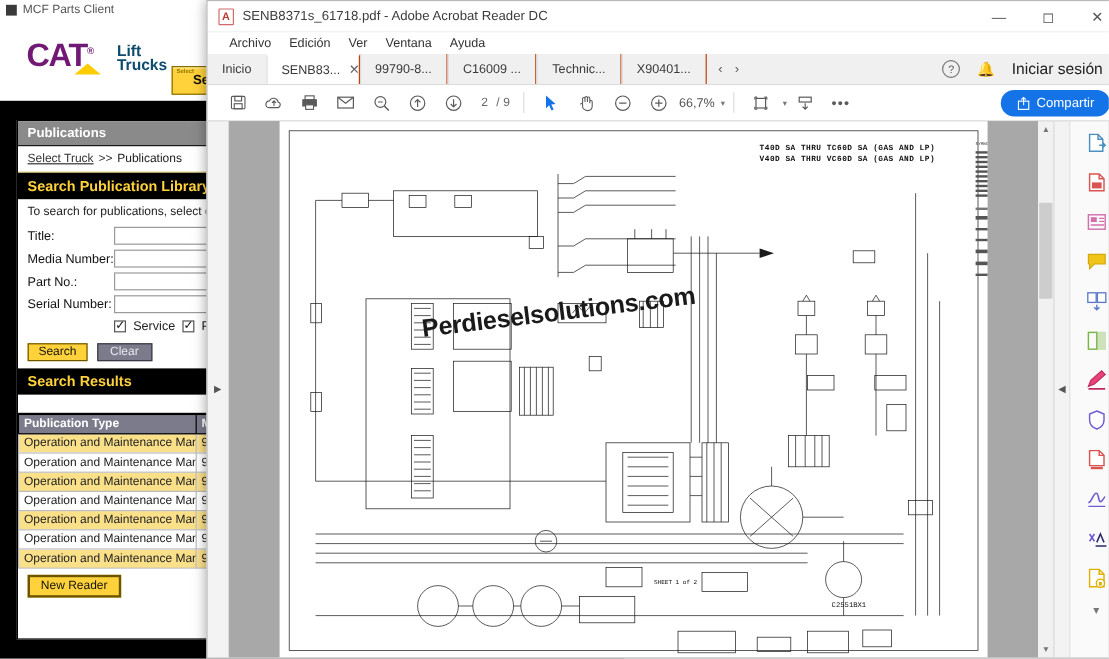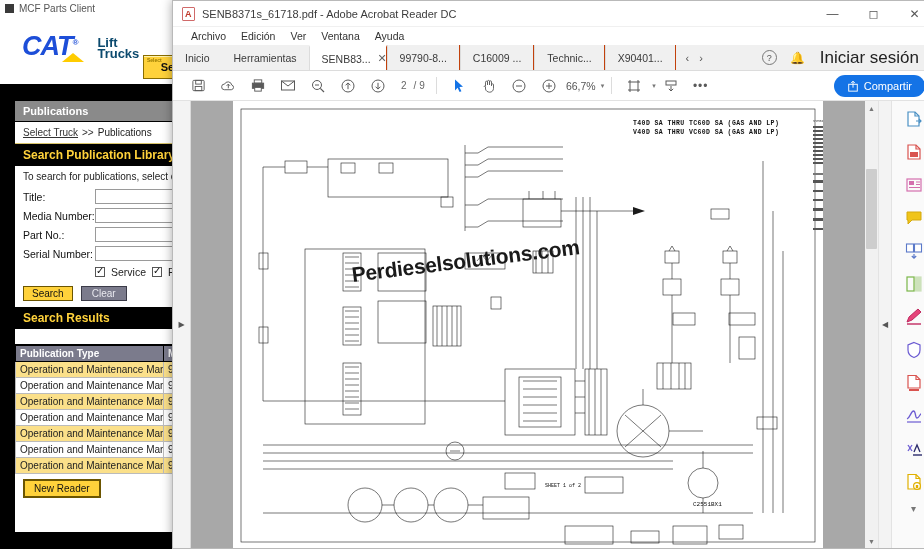--- a/index.html
+++ b/index.html
@@ -13,21 +13,21 @@
   }
 
   
   #mcf-app { position:absolute; left:0; top:0; width:520px; height:549px; background:#ffffff; }
   #mcf-titlebar { height:16px; background:#ffffff; display:flex; align-items:center; padding-left:5px; gap:5px; }
   #mcf-titlebar .winicon { width:9px; height:9px; background:#3a3a3a; display:inline-block; }
   #mcf-titlebar .ttl { font-size:10px; color:#555; }
 
   #cat-logo-wrap { position:absolute; left:0; top:18px; width:520px; height:66px; background:#fff; }
   .cat-logo { position:absolute; left:22px; top:12px; display:flex; align-items:flex-end; }
-  .cat-word { font-family:"Liberation Sans", sans-serif; font-weight:bold; font-size:27px; letter-spacing:-1px; color:#1d4ed8; line-height:26px; position:relative;font-style:italic; }
+  .cat-word { font-family:"Liberation Sans", sans-serif; font-weight:bold; font-size:27px; letter-spacing:-1px; color:#701a75; line-height:26px; position:relative; }
   .cat-tri { position:absolute; left:40px; bottom:-3px; width:0; height:0; border-left:11px solid transparent; border-right:11px solid transparent; border-bottom:9px solid #FFCC00; }
   .cat-reg { font-size:8px; vertical-align:super; font-weight:bold; }
   .cat-sub { margin-left:20px; font-weight:bold; font-size:13px; line-height:11px; color:#0c4a6e; }
 
   #select-btn {
     position:absolute; left:143px; top:55px; width:52px; height:24px;
     background:#FFD23B; border:1px solid #8a6d00; color:#111; font-size:11px; font-weight:bold;
     display:flex; align-items:center; justify-content:center; overflow:hidden;
     box-shadow:inset 0 1px 0 #fff3b0;
   }
@@ -77,21 +77,21 @@
 
   #ac-menu { height:18px; background:#fff; display:flex; align-items:center; padding-left:18px; gap:15px; font-size:10.5px; color:#333; }
 
   #ac-tabs { height:26px; background:#f0f0f0; display:flex; align-items:stretch; border-bottom:1px solid #dcdcdc; }
   .ac-tab { display:flex; align-items:center; padding:0 12px; font-size:10.5px; color:#3a3a3a; white-space:nowrap; }
   .ac-tab.doc { background:#f0f0f0; border-left:1px solid #dcdcdc; border-right:1px solid #c2410c; max-width:78px; overflow:hidden;}
   .ac-tab.doc.active { background:#ffffff; border-top:2px solid #ffffff; }
   .ac-tab .x { margin-left:7px; font-size:11px; color:#666; }
   #ac-tabs .navarrows { display:flex; align-items:center; gap:10px; padding:0 10px; color:#555; font-size:11px; }
   #ac-tabs .right-side { margin-left:auto; display:flex; align-items:center; gap:14px; padding-right:16px; }
-  #ac-tabs .signin { font-size:17px; color:#222; }
+  #ac-tabs .signin { font-size:13px; color:#222; }
 
   #ac-toolbar { height:30px; background:#fff; display:flex; align-items:center; border-bottom:1px solid #e2e2e2; padding:0 10px; gap:0px; }
   .tb { width:30px; height:26px; display:flex; align-items:center; justify-content:center; color:#5a5a5a; }
   .tb svg { display:block; }
   .tb-sep { width:1px; height:17px; background:#dcdcdc; margin:0 7px; }
   .pg { font-size:10px; color:#666; display:flex; align-items:center; gap:3px; margin:0 4px;}
   .pg .cur { border:1px solid transparent; padding:0 3px; }
   .zoomval { font-size:10.5px; color:#555; margin:0 2px; }
   .caret { font-size:7px; color:#777; margin-left:3px; }
   #share-btn {
@@ -265,21 +265,20 @@
   <div id="ac-menu">
     <span>Archivo</span>
     <span>Edición</span>
     <span>Ver</span>
     <span>Ventana</span>
     <span>Ayuda</span>
   </div>
 
   <div id="ac-tabs">
     <div class="ac-tab">Inicio</div>
-    <div class="ac-tab">Herramientas</div>
 
     <div class="ac-tab doc active">
       <span>SENB83...</span>
       <span class="x">✕</span>
     </div>
     <div class="ac-tab doc">99790-8...</div>
     <div class="ac-tab doc">C16009 ...</div>
     <div class="ac-tab doc">Technic...</div>
     <div class="ac-tab doc">X90401...</div>
 

